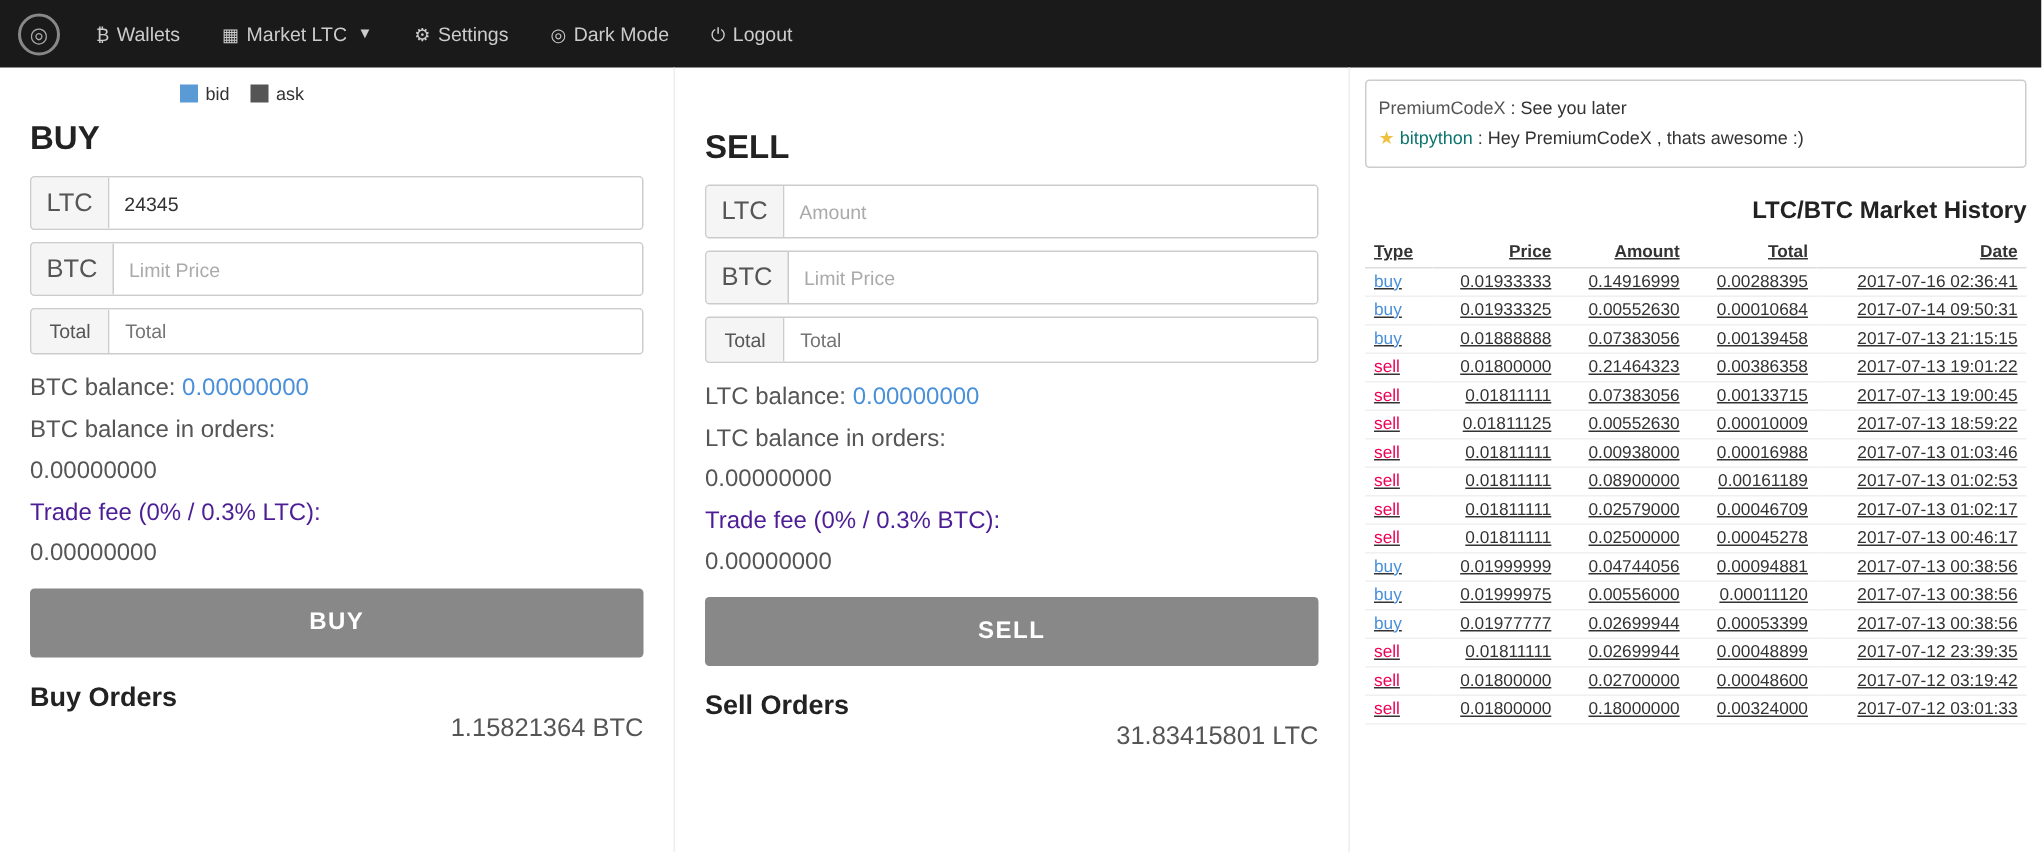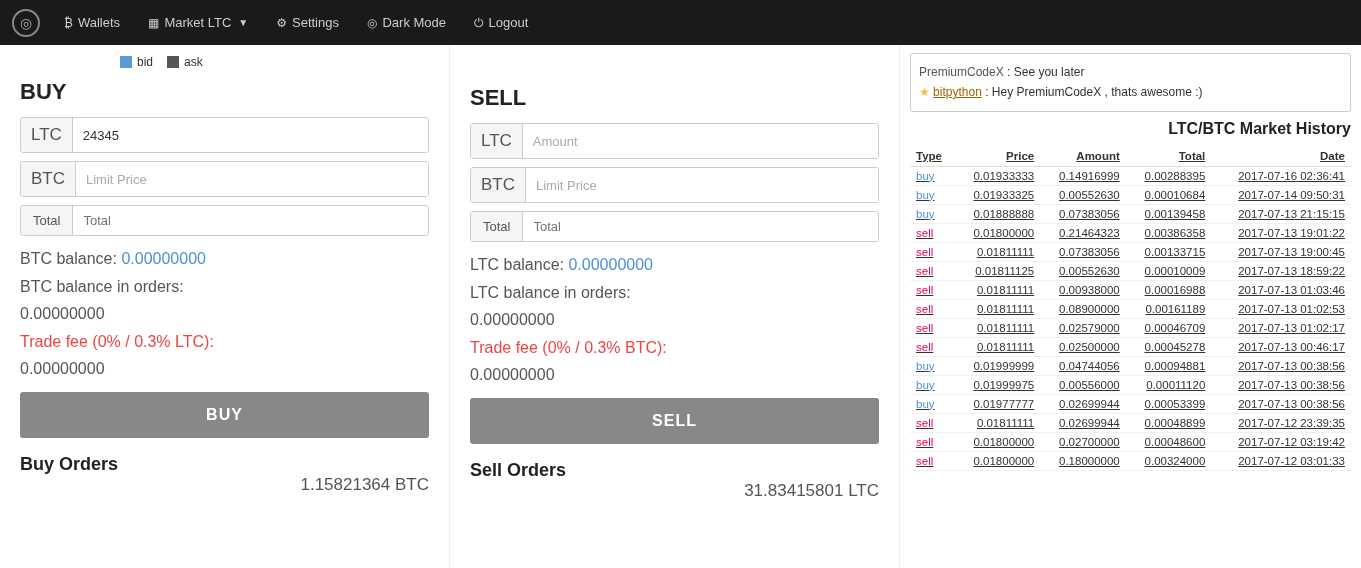--- a/index.html
+++ b/index.html
@@ -122,21 +122,21 @@
       background: #fff;
     }
 
     .balance-info {
       font-size: 16px;
       color: #555;
       margin-bottom: 2px;
       line-height: 1.6;
     }
     .balance-value { color: #4a90d9; }
-    .trade-fee { color: #ef4444; }
+    .trade-fee { color: #4c1d95; }
 
     .action-btn {
       width: 100%;
       padding: 14px;
       border: none;
       border-radius: 3px;
       background: #888;
       color: #fff;
       font-size: 16px;
       font-weight: bold;
@@ -156,27 +156,27 @@
       font-size: 17px;
       color: #555;
       text-align: right;
     }
 
     
     .chat-box {
       border: 1px solid #ccc;
       border-radius: 3px;
       padding: 8px;
-      margin-bottom: 8px;
+      margin-bottom: 20px;
       font-size: 12px;
       line-height: 1.7;
       background: #fff;
     }
     .chat-user { color: #555; }
-    .chat-link { color: #a16207; text-decoration: underline; }
+    .chat-link { color: #0f766e; }
 
     
     .history-title {
       font-size: 16px;
       font-weight: bold;
       margin-bottom: 8px;
       color: #222;
       text-align: right;
     }
     .history-table {

